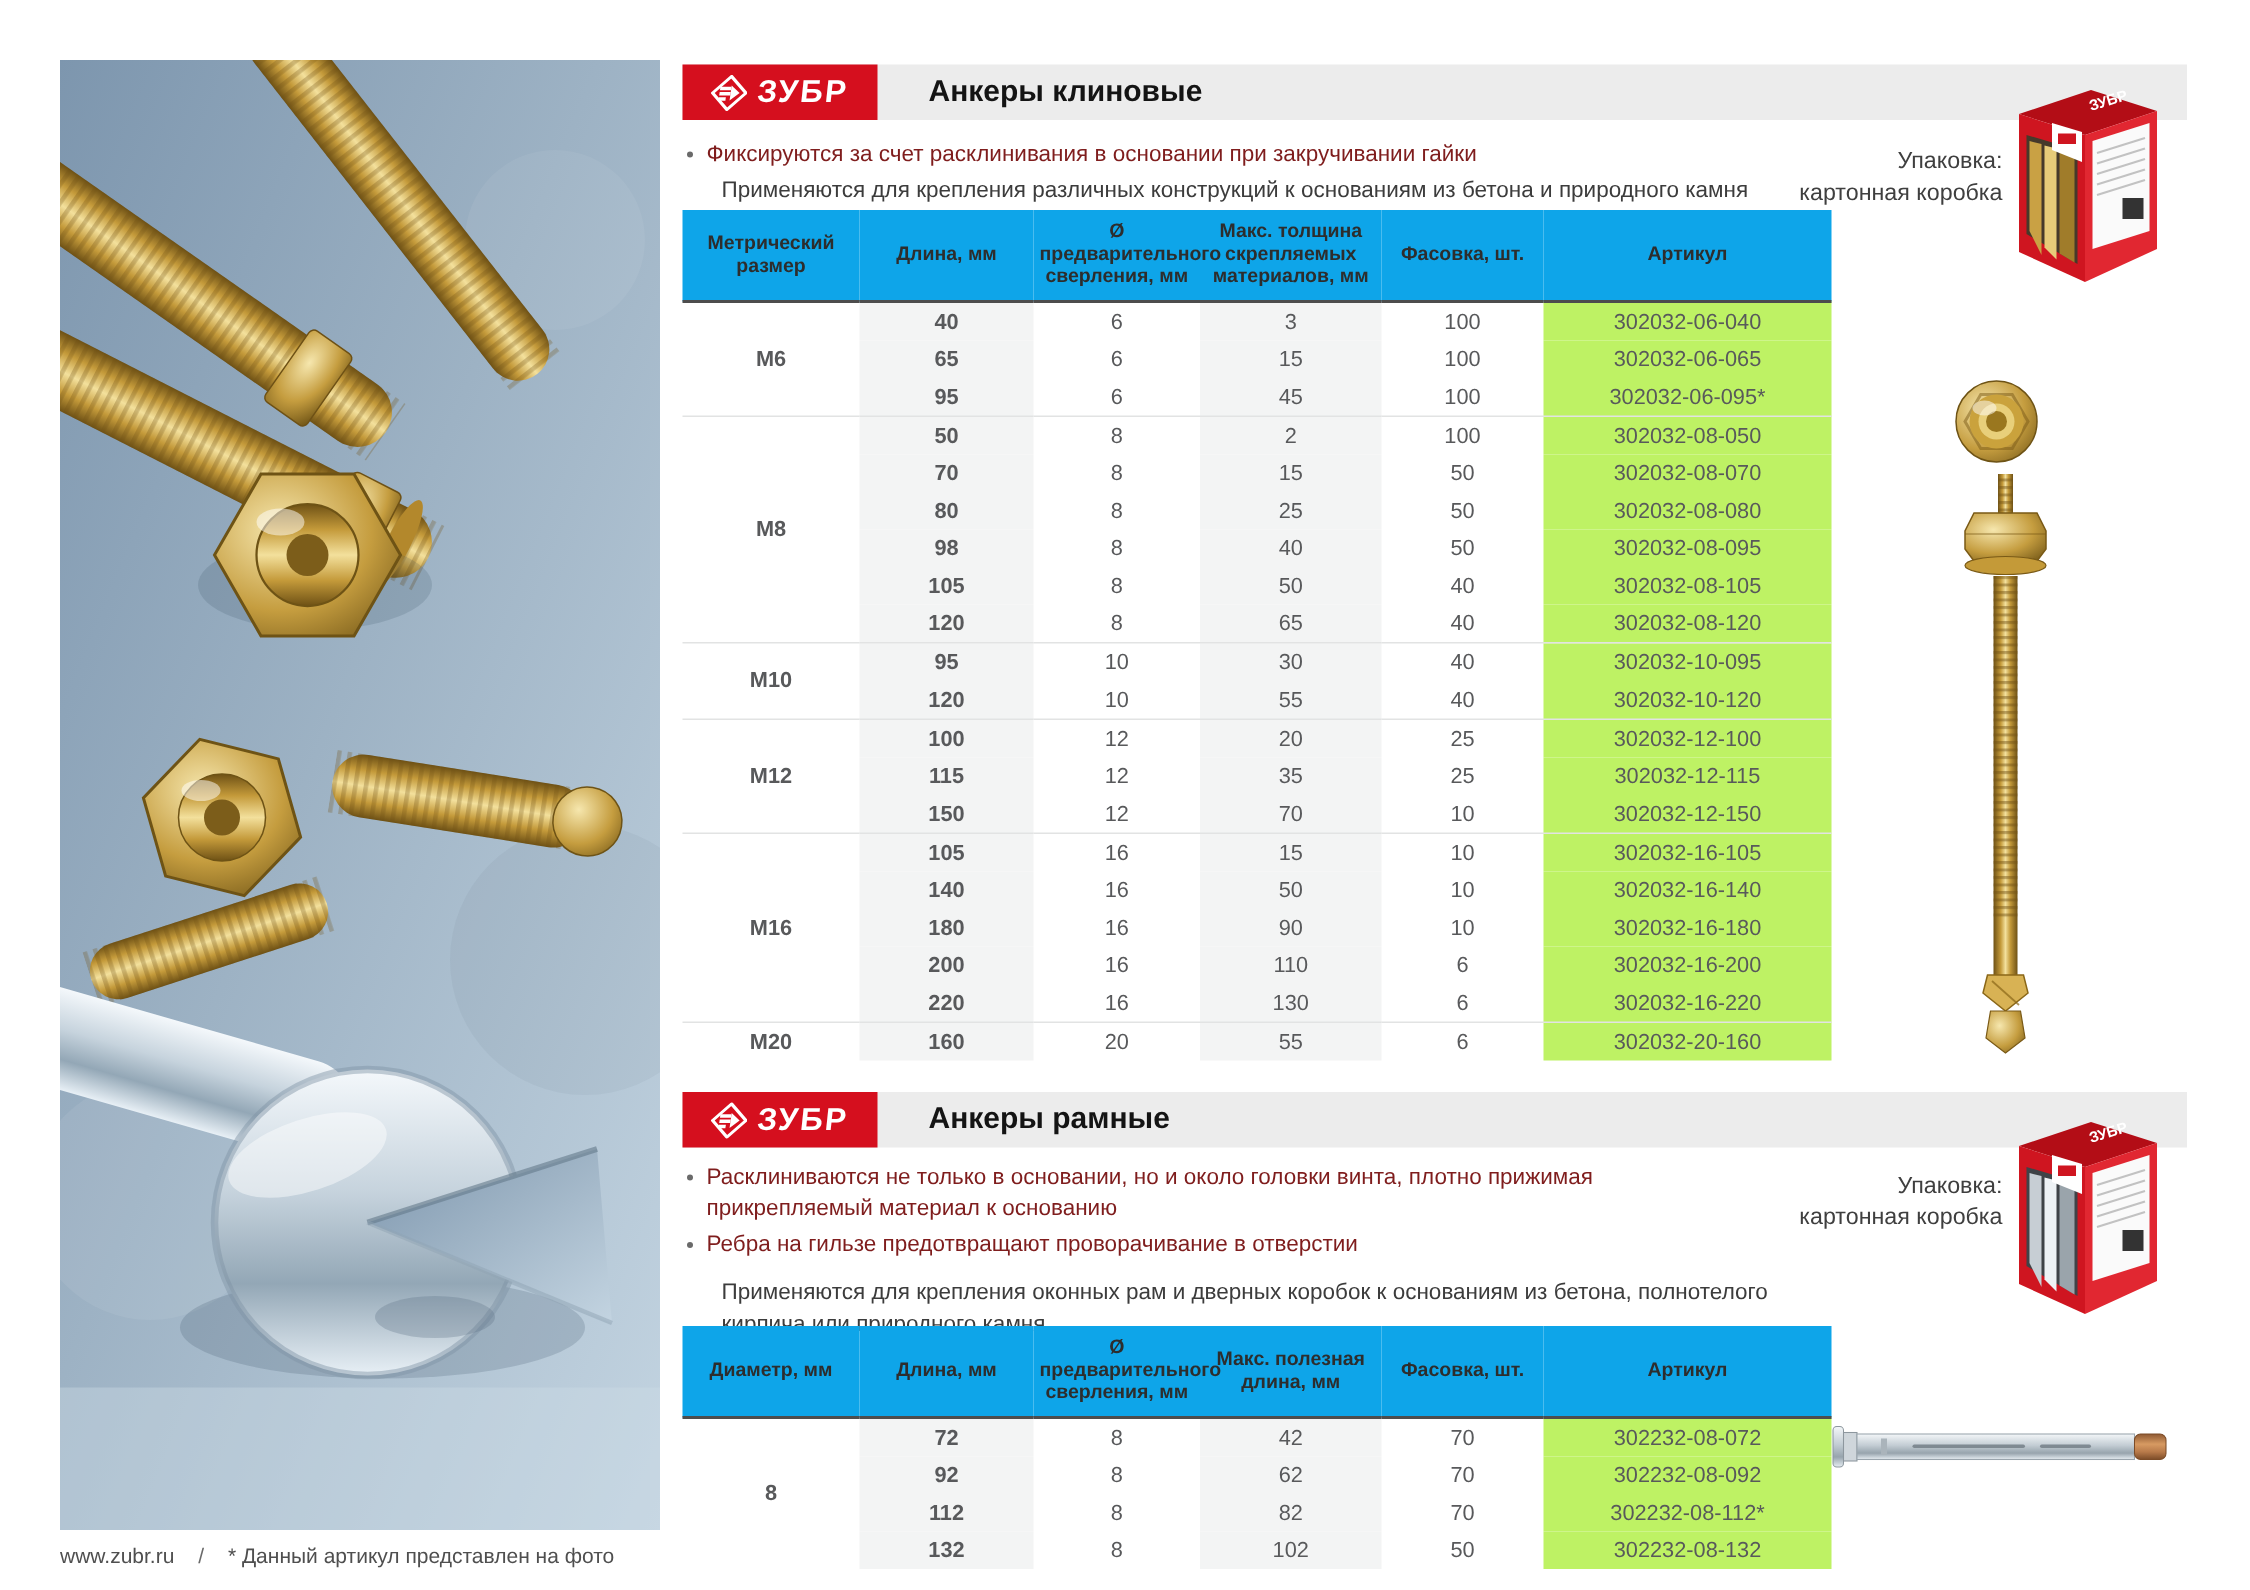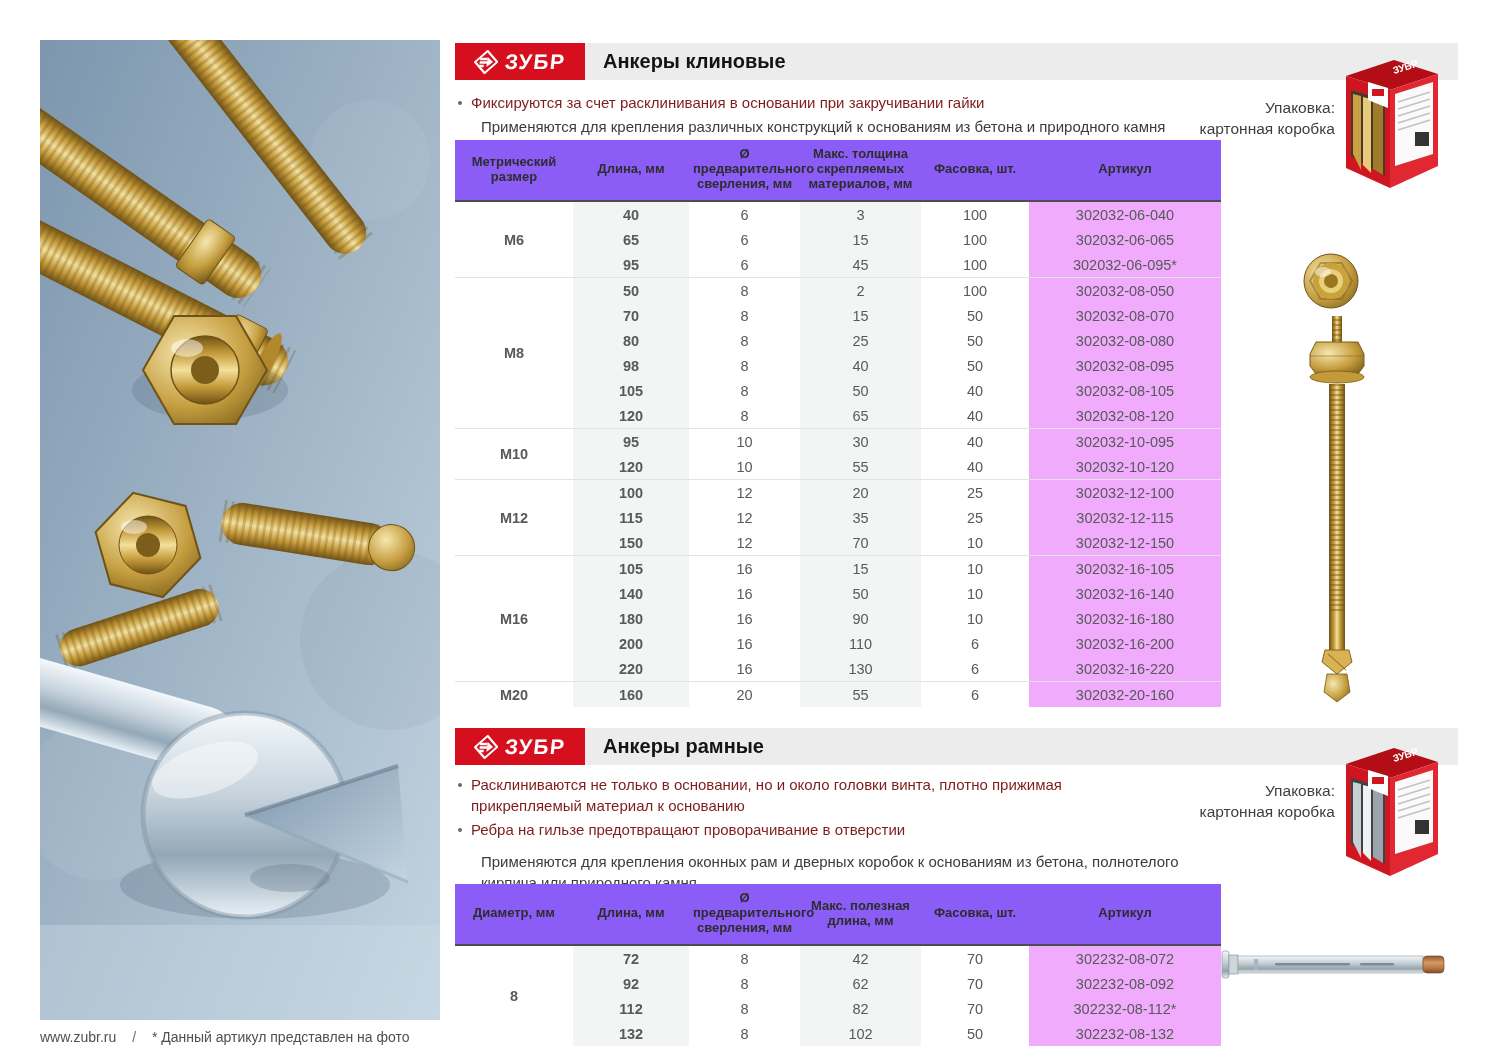--- a/index.html
+++ b/index.html
@@ -6,35 +6,35 @@
   body{
     width:1500px;height:1060px;position:relative;background:#fff;
     font-family:"Liberation Sans","DejaVu Sans",sans-serif;overflow:hidden;
     -webkit-font-smoothing:antialiased;
   }
   .photo{position:absolute;left:40px;top:40px;width:400px;height:980px;}
   
   .band{position:absolute;left:455px;width:1003px;height:37px;background:#ececec;display:flex;align-items:stretch;}
   .logo-badge{width:130px;background:#d50f1e;display:flex;align-items:center;justify-content:center;gap:7px;flex:0 0 130px;}
   .logo-text{color:#fff;font-weight:bold;font-size:21px;letter-spacing:1.5px;transform:skewX(-6deg);}
-  .band-title{font-size:20px;font-weight:bold;color:#141414;line-height:37px;padding-left:18px;}
+  .band-title{font-size:20px;font-weight:bold;color:#141414;line-height:37px;padding-left:34px;}
   
   .bullets{position:absolute;left:456px;width:710px;}
   .bullet-line{display:flex;font-size:15px;color:#7f1d1d;line-height:21px;margin-bottom:3px;}
   .bullet-dot{flex:0 0 4px;width:4px;height:4px;border-radius:50%;background:#6a6a6a;margin:9px 9px 0 2px;}
   .note{position:absolute;left:470px;width:740px;font-size:15px;color:#3c3c3c;line-height:21px;margin-left:11px;}
   
   table.spec{position:absolute;left:455px;border-collapse:collapse;table-layout:fixed;width:766px;}
   table.spec th{font-size:13px;line-height:15px;font-weight:bold;color:#2d2d2d;text-align:center;vertical-align:middle;
-    padding:6px 4px 9px;border-bottom:2px solid #4d4d4d;background:#8b5cf6;}
+    padding:6px 4px 9px;border-bottom:2px solid #4d4d4d;background:#0ea5e9;}
   table.spec td{height:25px;padding:0 4px;font-size:14.5px;color:#58595b;text-align:center;vertical-align:middle;}
   td.c-size,td.c-len{font-weight:bold;color:#1b1b1b;font-size:15px;}
   td.c-len{background:#f3f4f4;}
   td.c-max{background:#f3f4f4;}
-  td.c-art{background:#f0abfc;}
+  td.c-art{background:#bef264;}
   tr.sep td{border-top:1px solid #e2e3e3;}
   
   .pack-label{position:absolute;width:190px;text-align:right;font-size:15.5px;color:#3f3f3f;line-height:21px;}
   .abs{position:absolute;}
   .footer{position:absolute;left:40px;top:1029px;font-size:14px;color:#4f4f4f;}
   .footer .sep{margin:0 12px;color:#6a6a6a;}
 </style>
 </head>
 <body>
 

